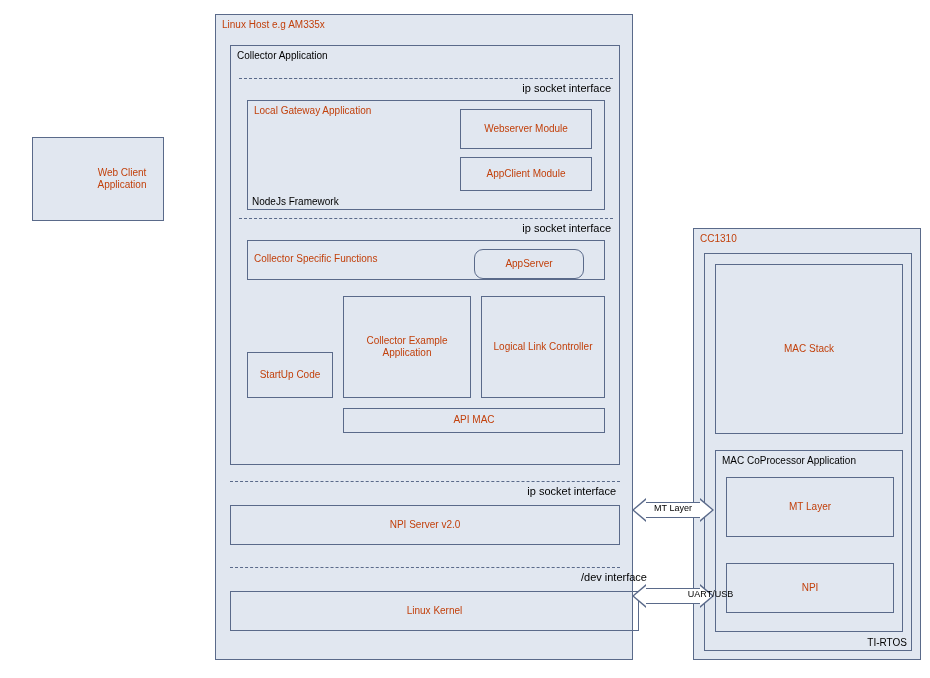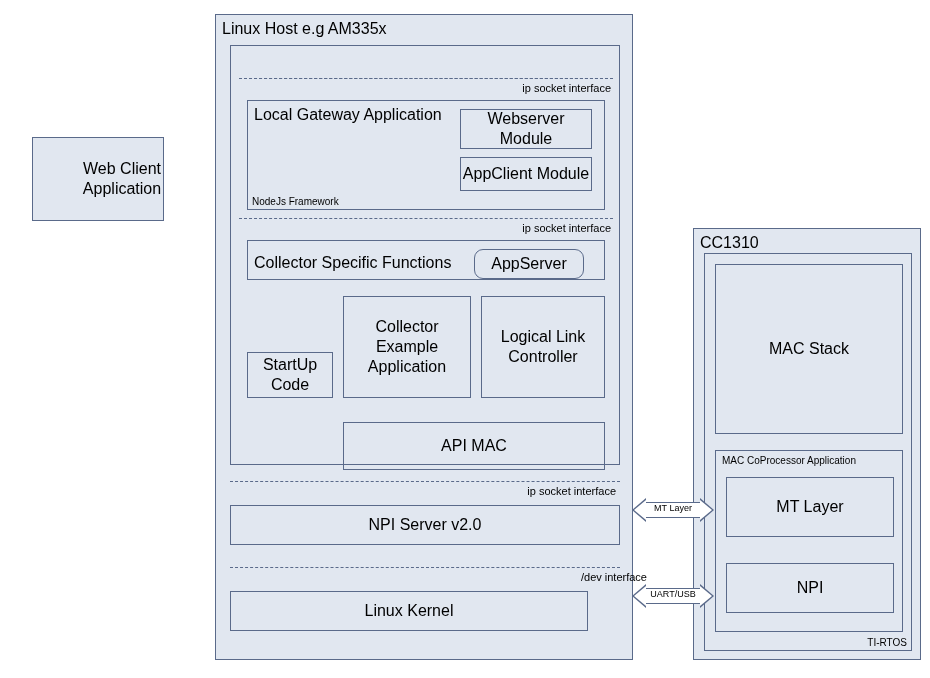--- a/index.html
+++ b/index.html
@@ -17,22 +17,22 @@
     border: 1px solid #5a6a8a;
     box-sizing: border-box;
   }
   .inner-clear {
     position: absolute;
     border: 1px solid #5a6a8a;
     box-sizing: border-box;
     background: transparent;
   }
   .label {
-    font-size: 16px;
-    color: #000000;
+    font-size: 10px;
+    color: #c2410c;
     line-height: 1.25;
   }
   .label-small {
     font-size: 10px;
     color: #000;
   }
   .center {
     display: flex;
     align-items: center;
     justify-content: center;
@@ -107,20 +107,21 @@
 
 <div class="box center" style="left:32px; top:137px; width:132px; height:84px;padding-left:48px;">
   <span class="label" style="white-space:pre-line;">Web Client
 Application</span>
 </div>
 
 <div class="box" style="left:215px; top:14px; width:418px; height:646px;">
   <div class="label top-left">Linux Host e.g AM335x</div>
 
   <div class="inner-clear" style="left:14px; top:30px; width:390px; height:420px;">
+    <div class="label-small top-left">Collector Application</div>
 
     <div class="dashed-line" style="left:8px; top:32px; width:374px; border-top-style:dashed; border-top-width:1px; border-color:#5a6a8a;"></div>
 
     <div class="dashed-line" style="left:8px; top:32px; width:374px;"></div>
     <div class="right-label" style="left:0; top:36px; width:380px;">ip socket interface</div>
 
     <div class="inner-clear" style="left:16px; top:54px; width:358px; height:110px;">
       <div class="label top-left">Local Gateway Application</div>
       <div class="label-small" style="position:absolute; left:4px; bottom:2px;">NodeJs Framework</div>
 
@@ -148,36 +149,36 @@
     </div>
 
     <div class="inner-clear center" style="left:112px; top:250px; width:128px; height:102px;">
       <span class="label" style="white-space:pre-line;">Collector Example Application</span>
     </div>
 
     <div class="inner-clear center" style="left:250px; top:250px; width:124px; height:102px;">
       <span class="label" style="white-space:pre-line;">Logical Link Controller</span>
     </div>
 
-    <div class="inner-clear center" style="left:112px; top:376px; width:262px; height:48px;">
+    <div class="inner-clear center" style="left:112px; top:362px; width:262px; height:25px;">
       <span class="label">API MAC</span>
     </div>
   </div>
 
   <div class="dashed-line" style="left:14px; top:466px; width:390px;"></div>
   <div class="right-label" style="left:0; top:470px; width:400px;">ip socket interface</div>
 
   <div class="inner-clear center" style="left:14px; top:490px; width:390px; height:40px;">
     <span class="label">NPI Server v2.0</span>
   </div>
 
   <div class="dashed-line" style="left:14px; top:552px; width:390px;"></div>
   <div class="right-label" style="left:0; top:556px; width:400px;padding-left:31px;">/dev interface</div>
 
-  <div class="inner-clear center" style="left:14px; top:576px; width:358px; height:40px;">
+  <div class="inner-clear center" style="left:14px; top:576px; width:409px; height:40px;">
     <span class="label">Linux Kernel</span>
   </div>
 </div>
 
 <div class="box" style="left:693px; top:228px; width:228px; height:432px;">
   <div class="label top-left">CC1310</div>
 
   <div class="inner-clear" style="left:10px; top:24px; width:208px; height:398px;">
     <div class="label-small" style="position:absolute; right:4px; bottom:2px;">TI-RTOS</div>
 
@@ -199,18 +200,18 @@
   </div>
 </div>
 
 <div class="arrow-block" style="left:632px; top:498px; width:82px; height:24px;">
   <div class="arrow-bridge" style="left:12px; top:4px; width:58px; height:16px;"></div>
   <div class="arrowhead left" style="left:0px; top:0px;"></div>
   <div class="arrowhead right" style="left:68px; top:0px;"></div>
   <div class="bridge-label" style="top:5px;">MT Layer</div>
 </div>
 
-<div class="arrow-block" style="left:632px; top:584px; width:82px; height:24px;">
+<div class="arrow-block" style="left:632px; top:584px; width:82px; height:24px;padding-left:25px;">
   <div class="arrow-bridge" style="left:12px; top:4px; width:58px; height:16px;"></div>
   <div class="arrowhead left" style="left:0px; top:0px;"></div>
   <div class="arrowhead right" style="left:68px; top:0px;"></div>
   <div class="bridge-label" style="top:5px;">UART/USB</div>
 </div>
 
 </body></html>

